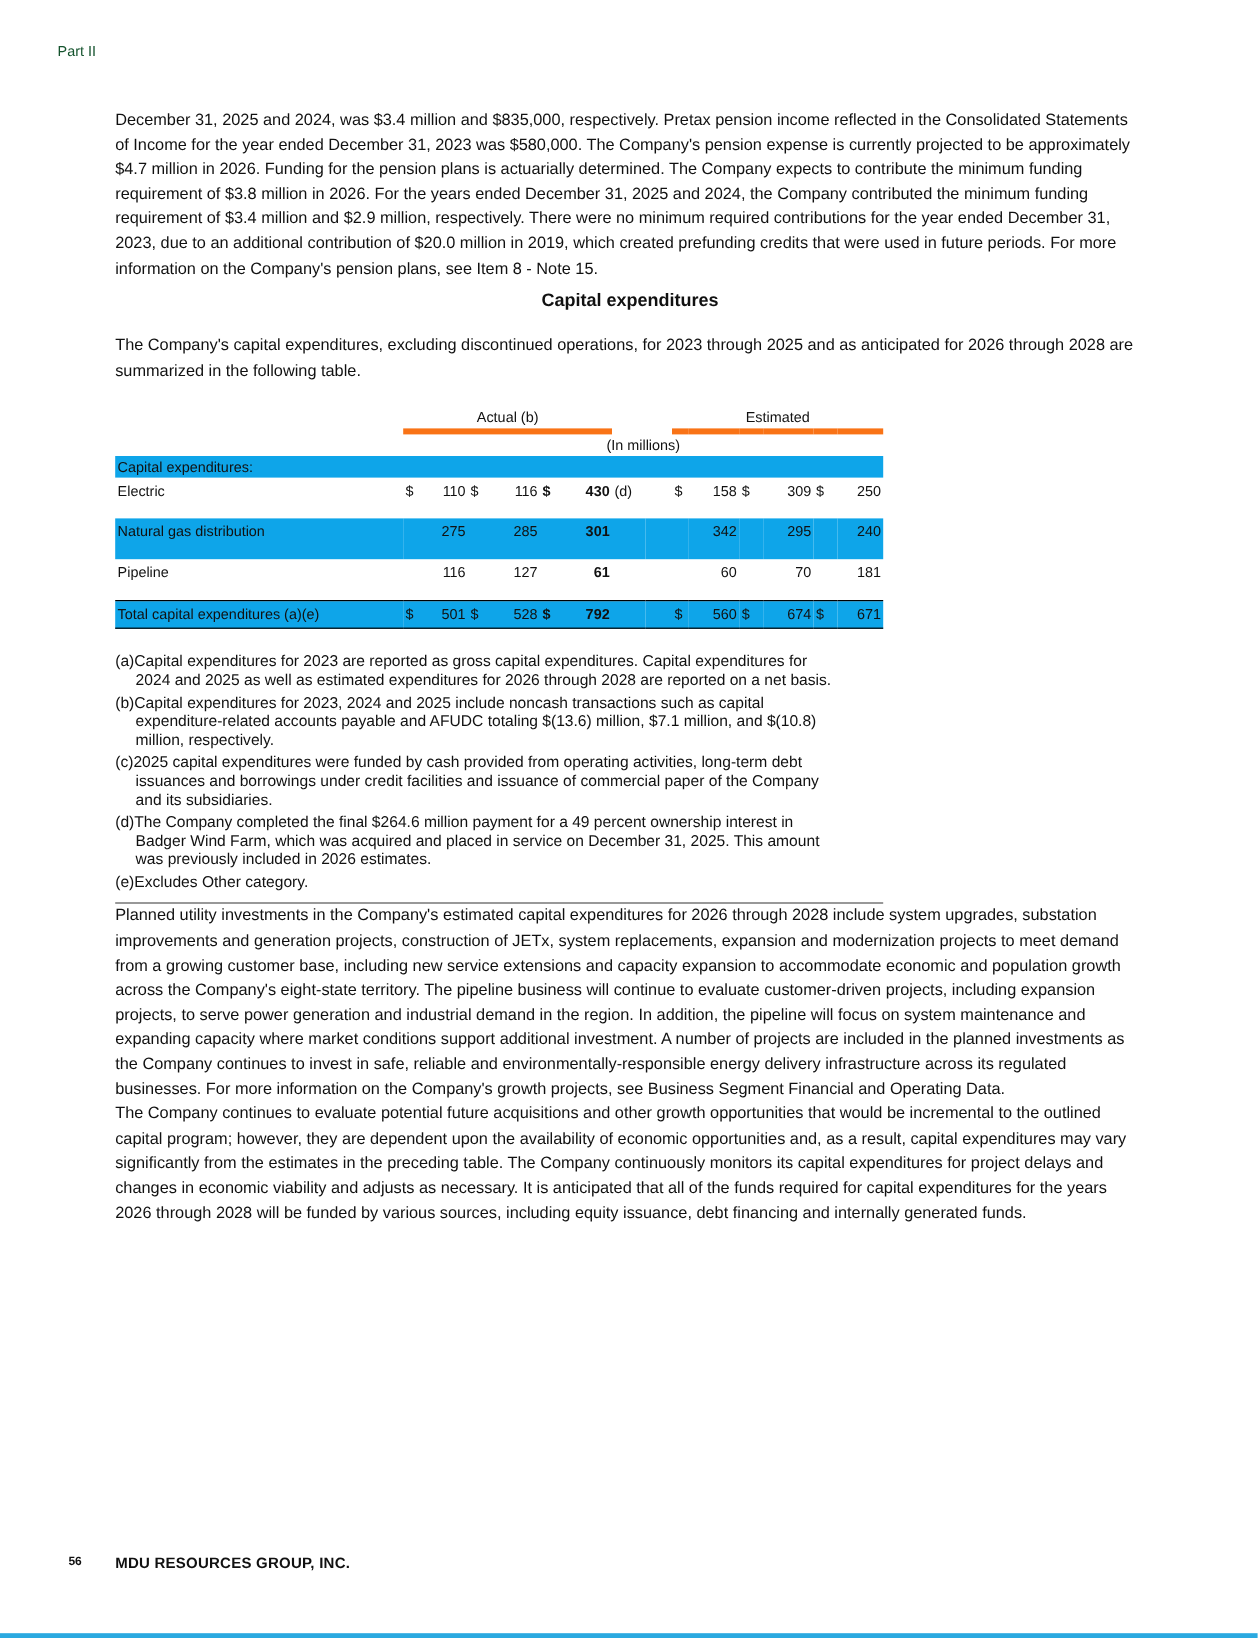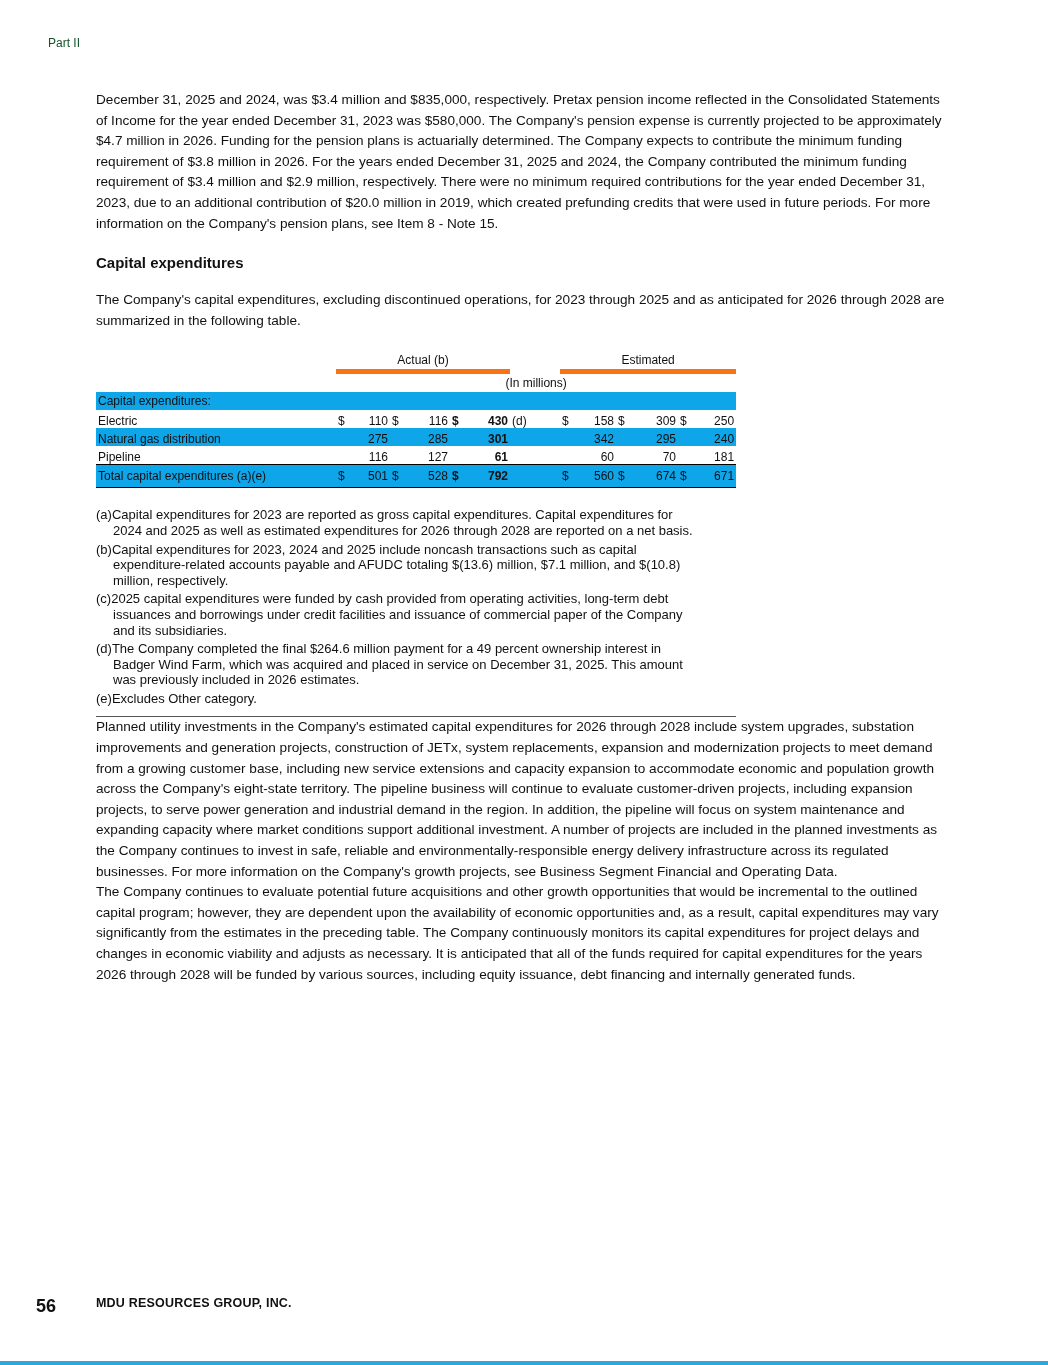--- a/index.html
+++ b/index.html
@@ -4,47 +4,47 @@
 <style>
   html,body{margin:0;padding:0;}
   body{
     width:1048px;height:1365px;position:relative;background:#ffffff;
     font-family:"Liberation Sans","DejaVu Sans",sans-serif;color:#111;
     -webkit-font-smoothing:antialiased;
   }
   .part-label{position:absolute;left:48px;top:36px;font-size:12px;color:#14532d;}
   .content{position:absolute;left:96px;top:90px;width:858px;}
   p.body{font-size:13.6px;line-height:20.6px;margin:0 0 0 0;}
-  .heading{font-size:15px;font-weight:bold;margin:20px 0 19px 0;}
+  .heading{font-size:15px;font-weight:bold;margin:8px 0 19px 0;text-align:center;}
   .gap-sm{margin-top:14px;}
   
   .capex-table{border-collapse:collapse;table-layout:fixed;width:640px;margin-top:20px;font-size:12px;}
   .capex-table td{padding:2px 2px;vertical-align:bottom;white-space:nowrap;overflow:visible;}
   .grp{text-align:center;border-bottom:5px solid #f97316;padding-bottom:2px;}
   .yr-row td{border-bottom:2.5px solid #000;padding-bottom:4px;}
   .yr{text-align:right;padding-right:6px;}
   .fn-col{text-align:left;padding-left:4px;}
   .units-row td{border:none;}
   .units{text-align:center;padding:4px 0 3px 0;}
   .shade{background:#0ea5e9;}
   .sec{padding:4px 0 4px 6px;}
   .lbl{text-align:left;padding-left:18px;}
   .lbl-flush{text-align:left;padding-left:6px;}
   .d{text-align:left;padding-left:2px;}
   .v{text-align:right;padding-right:2px;}
   .b{font-weight:bold;}
-  .data-row td{padding-top:4px;padding-bottom:0;}
+  .data-row td{padding-top:4px;padding-bottom:16px;}
   .total-row td{border-top:1px solid #000;border-bottom:1.5px solid #000;padding-top:4px;padding-bottom:4px;}
   
   .footnotes{margin-top:19px;width:600px;}
   .fn-item{font-size:13px;line-height:15.6px;padding-left:17px;text-indent:-17px;margin-bottom:3px;}
   .divider{width:640px;border:none;border-top:1px solid #555;margin:10px 0 0 0;}
   .after-table{margin-top:29px;}
   
-  .footer-page{position:absolute;left:36px;top:1296px;font-size:18px;font-weight:bold;}
+  .footer-page{position:absolute;left:57px;top:1296px;font-size:10px;font-weight:bold;}
   .footer-company{position:absolute;left:96px;top:1296px;font-size:12.5px;font-weight:bold;letter-spacing:.2px;}
   .bottom-bar{position:absolute;left:0;bottom:0;width:100%;height:4px;background:#2aa9e0;}
 </style>
 </head>
 <body>
 
 <div class="part-label">Part II</div>
 
 <div class="content">
 

